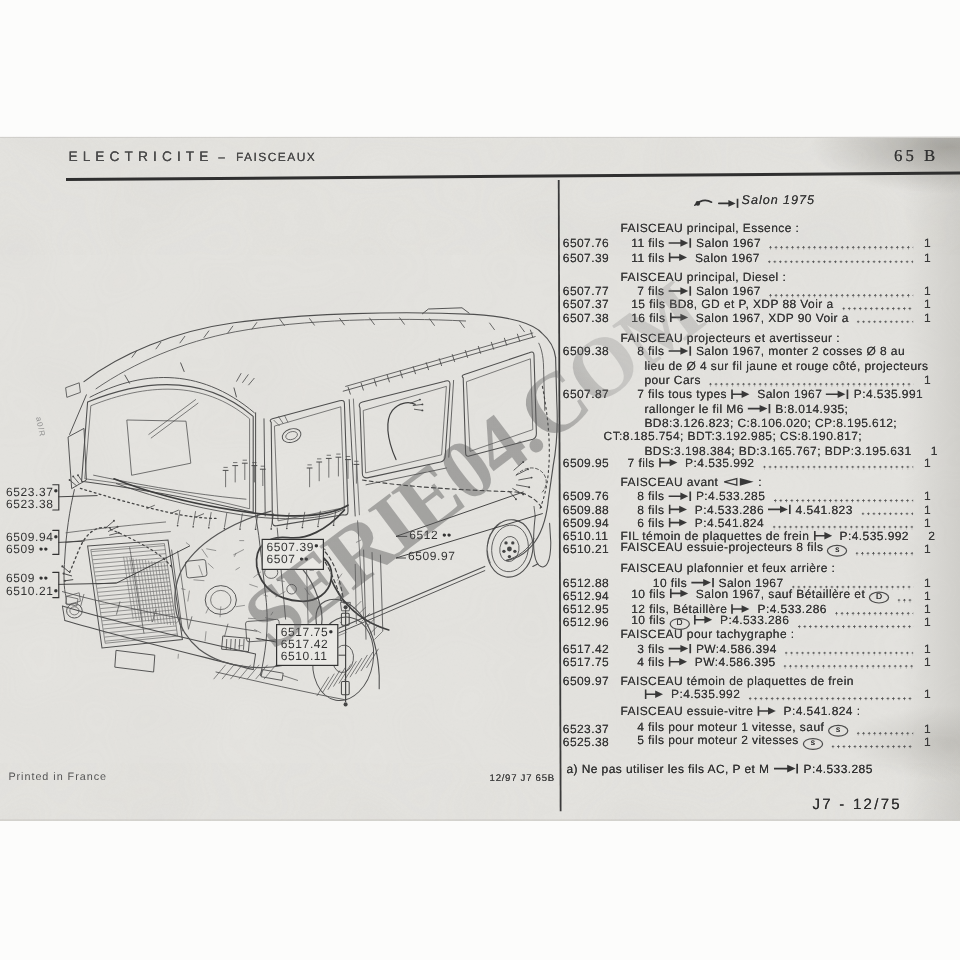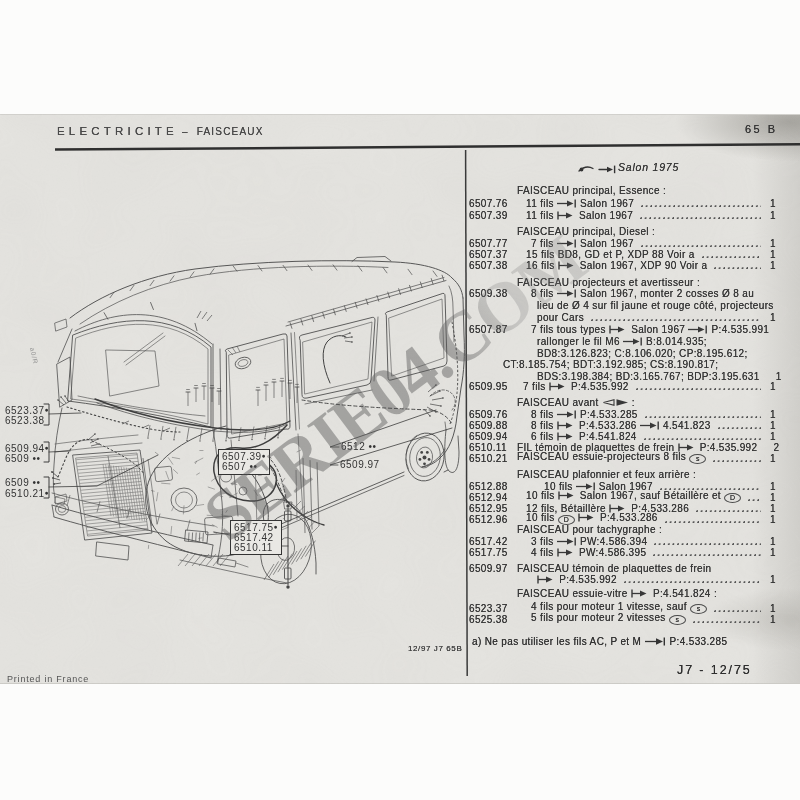--- a/index.html
+++ b/index.html
@@ -7,26 +7,26 @@
 #page{position:absolute;left:0;top:114px;width:800px;height:570px;
  background:
   radial-gradient(160px 55px at 790px 8px, rgba(150,148,142,0.75), rgba(150,148,142,0) 72%),
   radial-gradient(120px 45px at 790px 505px, rgba(170,168,162,0.45), rgba(170,168,162,0) 70%),
   linear-gradient(to right, rgba(0,0,0,0) 94%, rgba(120,118,112,0.18) 100%),
   linear-gradient(#e6e5e1,#e6e5e1);
  box-shadow:inset 0 1px 0 #d4d3cf, inset 0 -1px 0 #cfcec9;}
 .t{position:absolute;white-space:nowrap;color:#3c3c3c;text-shadow:0 0 0.45px #3c3c3c;}
 #hdr{left:57px;top:125px;font-size:11.5px;letter-spacing:4.2px;color:#4a4a4a;}
 #hdr b{font-weight:normal;letter-spacing:1.2px;font-size:10px;}
-#pg65{left:745px;top:123px;font-size:11px;letter-spacing:2.5px;color:#333;}
+#pg65{left:745px;top:123px;font-size:14px;letter-spacing:2.5px;color:#333;font-family:Liberation Serif, serif;}
 #salon{left:618px;top:161px;font-size:10.5px;font-style:italic;letter-spacing:0.8px;color:#373737;}
 #foot-a{left:472px;top:636px;font-size:10px;letter-spacing:0.35px;color:#323232;}
 #foot-j7{left:677px;top:663px;font-size:12.5px;letter-spacing:1.9px;color:#2e2e2e;}
 #foot-1275{left:408px;top:644px;font-size:8px;letter-spacing:0.6px;color:#444;}
-#printed{left:7px;top:674px;font-size:9px;letter-spacing:0.8px;color:#555;text-shadow:none;}
+#printed{left:7px;top:642px;font-size:9px;letter-spacing:0.8px;color:#555;text-shadow:none;}
 
 .row{position:absolute;left:469px;width:307px;display:flex;align-items:flex-end;
  font-size:10px;letter-spacing:0.35px;color:#383838;white-space:nowrap;text-shadow:0 0 0.45px #383838;}
 .row .n{flex:none;width:48px;}
 .row .d{flex:none;}
 .row .dots{flex:1 1 auto;height:3px;margin:0 3px 1px 7px;align-self:flex-end;
  background-image:radial-gradient(circle at 1.1px 1.1px,#555 0.75px,rgba(0,0,0,0) 0.95px);
  background-size:4.6px 3px;background-repeat:repeat-x;background-position:0 0;}
 .row .q{flex:none;width:12px;text-align:right;}
 .ov{display:inline-block;vertical-align:-1px;width:15px;height:8px;border:1px solid #4a4a4a;

